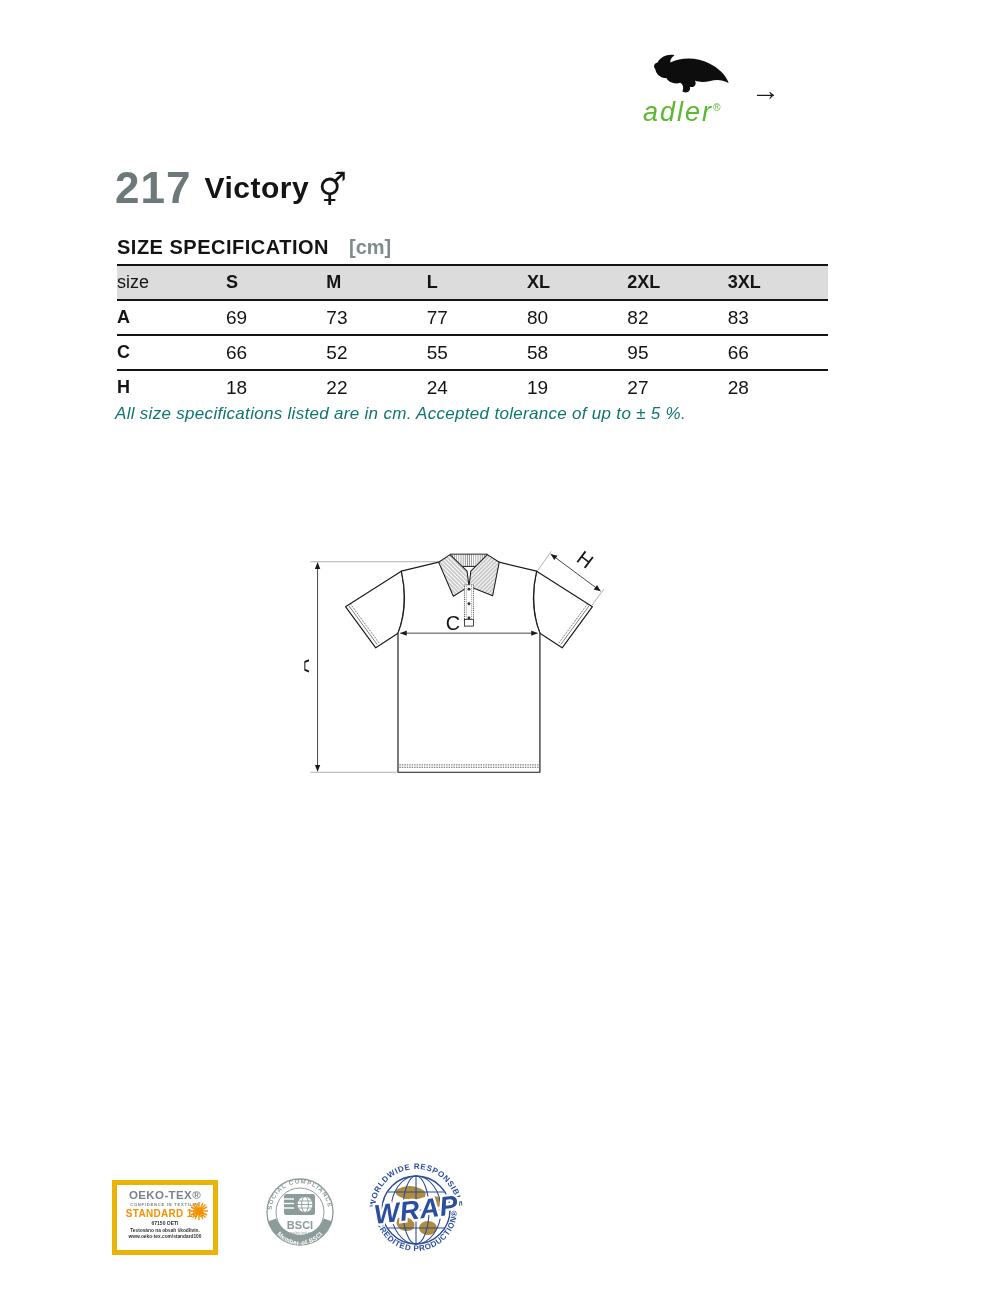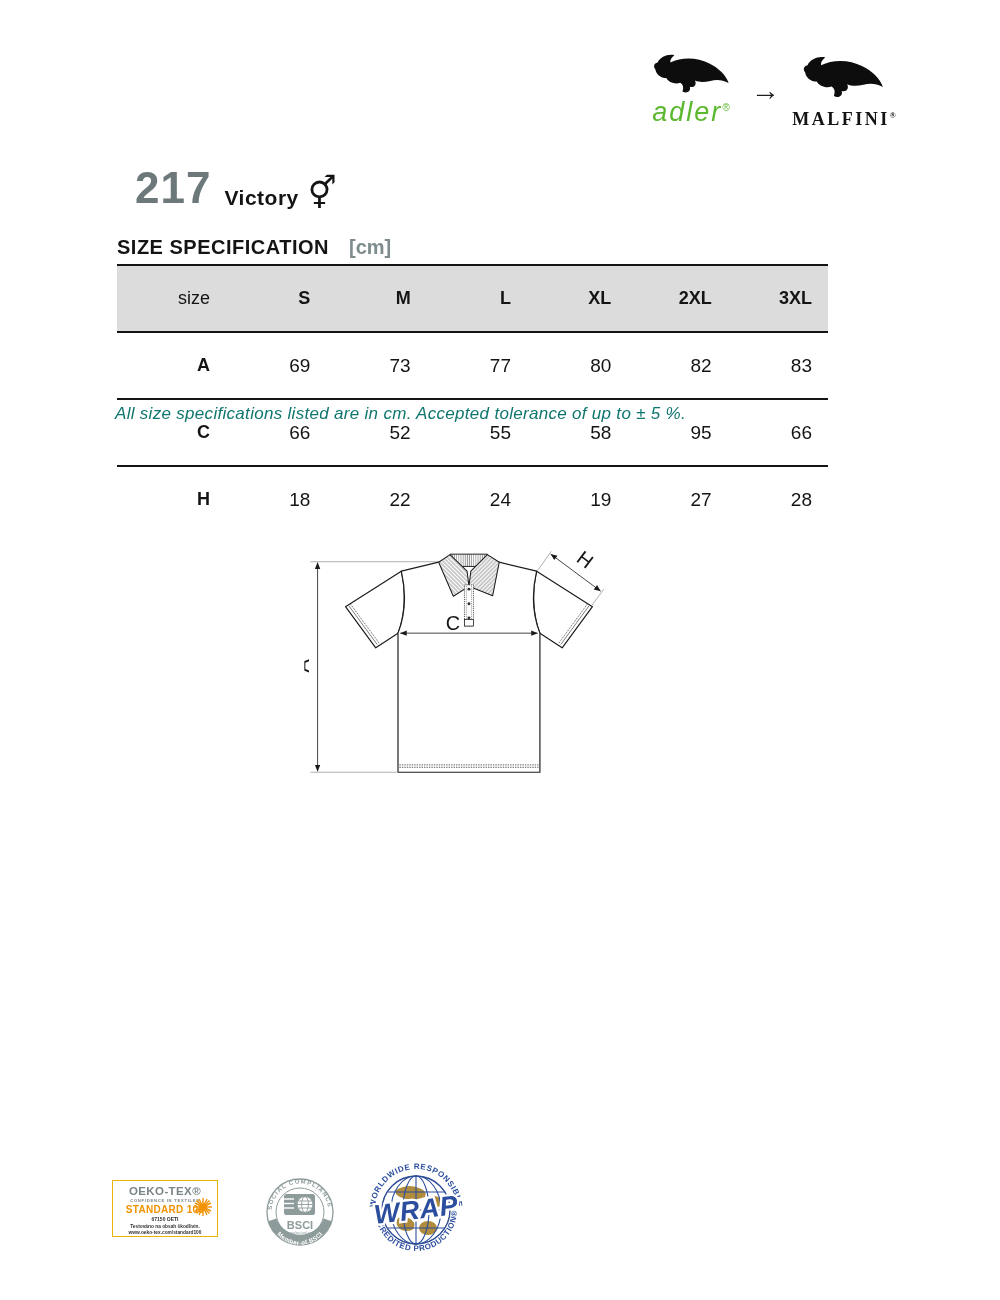--- a/index.html
+++ b/index.html
@@ -1,59 +1,59 @@
 <!DOCTYPE html>
 <html><head>
 <meta charset="utf-8">
 <style>
   html,body{margin:0;padding:0;background:#fff;}
   #page{position:relative;width:1000px;height:1300px;background:#ffffff;overflow:hidden;
         font-family:"Liberation Sans",sans-serif;color:#141414;}
   .abs{position:absolute;}
 
   
-  .brand-block{position:absolute;text-align:center;}
+  .brand-block{position:absolute;}
   .adler-block{left:643px;top:50px;width:98px;}
   .malfini-block{left:786px;top:52px;width:116px;}
   .bird{display:block;margin:0 auto;}
   .adler-word{font-size:27px;color:#5cb82f;font-style:italic;letter-spacing:2px;line-height:1;margin-top:-4px;}
   .adler-word .reg{font-size:10px;vertical-align:super;}
   .malfini-word{font-family:"Liberation Serif",serif;font-weight:700;font-size:18px;letter-spacing:2.5px;line-height:1;margin-top:2px;}
   .malfini-word .reg{font-size:8px;vertical-align:super;letter-spacing:0;}
   .brand-arrow{left:751px;top:76px;font-size:29px;color:#1d1d1d;line-height:1;}
 
   
-  .title-row{left:115px;top:166px;display:flex;align-items:flex-end;margin-left:20px;}
+  .title-row{left:115px;top:166px;display:flex;align-items:center;}
   .product-number{font-size:44px;font-weight:800;color:#6d787a;line-height:1;letter-spacing:1px;}
-  .product-name{font-size:21px;font-weight:800;color:#141414;margin-left:13px;letter-spacing:0.5px;}
+  .product-name{font-size:30px;font-weight:800;color:#141414;margin-left:13px;letter-spacing:0.5px;}
   .gender-symbol{font-size:32px;font-weight:400;color:#141414;margin-left:9px;position:relative;top:2px;}
 
   .spec-heading{left:117px;top:236px;display:flex;align-items:flex-end;}
   .spec-heading .t{font-size:20px;font-weight:800;letter-spacing:0.5px;}
   .spec-heading .u{font-size:20px;font-weight:700;color:#7f8c8e;margin-left:20px;}
 
   
   table.size-table{position:absolute;left:117px;top:264px;width:711px;border-collapse:collapse;table-layout:fixed;}
   table.size-table thead tr{background:#dcdcdc;}
-  table.size-table th,table.size-table td{text-align:right;padding:16px;height:33px;}
+  table.size-table th,table.size-table td{text-align:left;padding:0;height:33px;}
   table.size-table thead tr{border-top:2.5px solid #141414;border-bottom:2.5px solid #141414;}
   table.size-table tbody tr{border-bottom:2px solid #141414;}
   table.size-table tbody tr:last-child{border-bottom:none;}
   th.size-word{font-weight:400;font-size:18px;}
   th.col-h{font-weight:700;font-size:18px;}
   td.row-label{font-weight:700;font-size:18px;}
   td.val{font-size:19px;font-weight:500;margin-top:32px;}
 
   .spec-note{left:115px;top:404px;font-style:italic;font-size:17px;color:#0f766e;letter-spacing:0.3px;}
 
   
   #shirt-svg{left:175px;top:548px;}
 
   
-  .oeko-box{left:112px;top:1180px;width:106px;height:57px;border:1px solid #eab308;box-sizing:border-box;
+  .oeko-box{left:112px;top:1180px;width:106px;height:75px;border:5px solid #eab308;box-sizing:border-box;
             text-align:center;position:absolute;line-height:1;}
   .oeko-brand{font-size:11.5px;font-weight:700;color:#7a8486;margin-top:5px;letter-spacing:0.4px;}
   .oeko-tag{font-size:4.2px;font-weight:700;color:#7a8486;letter-spacing:0.7px;margin-top:1.5px;}
   .oeko-std{font-size:10px;font-weight:700;color:#f39200;margin-top:1.5px;letter-spacing:0.3px;}
   .oeko-no{font-size:5px;font-weight:700;color:#333;margin-top:2px;}
   .oeko-l1{font-size:4.8px;font-weight:700;color:#333;margin-top:3px;}
   .oeko-l2{font-size:4.8px;font-weight:700;color:#333;margin-top:1px;}
   .oeko-star{position:absolute;right:4px;top:16px;}
   #bsci-svg{left:258px;top:1168px;}
   #wrap-svg{left:368px;top:1162px;}
@@ -74,26 +74,20 @@
 
   <div class="brand-block adler-block">
     <svg class="bird" width="88" height="53" viewBox="0 0 120 72">
       <use href="#eagleShape" fill="#0d0d0d"></use>
     </svg>
     <div class="adler-word"><span>adler</span><span class="reg">®</span></div>
   </div>
 
   <div class="abs brand-arrow">→</div>
 
-  <div class="brand-block malfini-block">
-    <svg class="bird" width="96" height="56" viewBox="0 0 120 72">
-      <use href="#eagleShape" fill="#0d0d0d"></use>
-    </svg>
-    <div class="malfini-word"><span>MALFINI</span><span class="reg">®</span></div>
-  </div>
 
   <div class="abs title-row">
     <span class="product-number">217</span>
     <span class="product-name">Victory</span>
     <span class="gender-symbol">⚥</span>
   </div>
 
   <div class="abs spec-heading">
     <span class="t">SIZE SPECIFICATION</span>
     <span class="u">[cm]</span>

